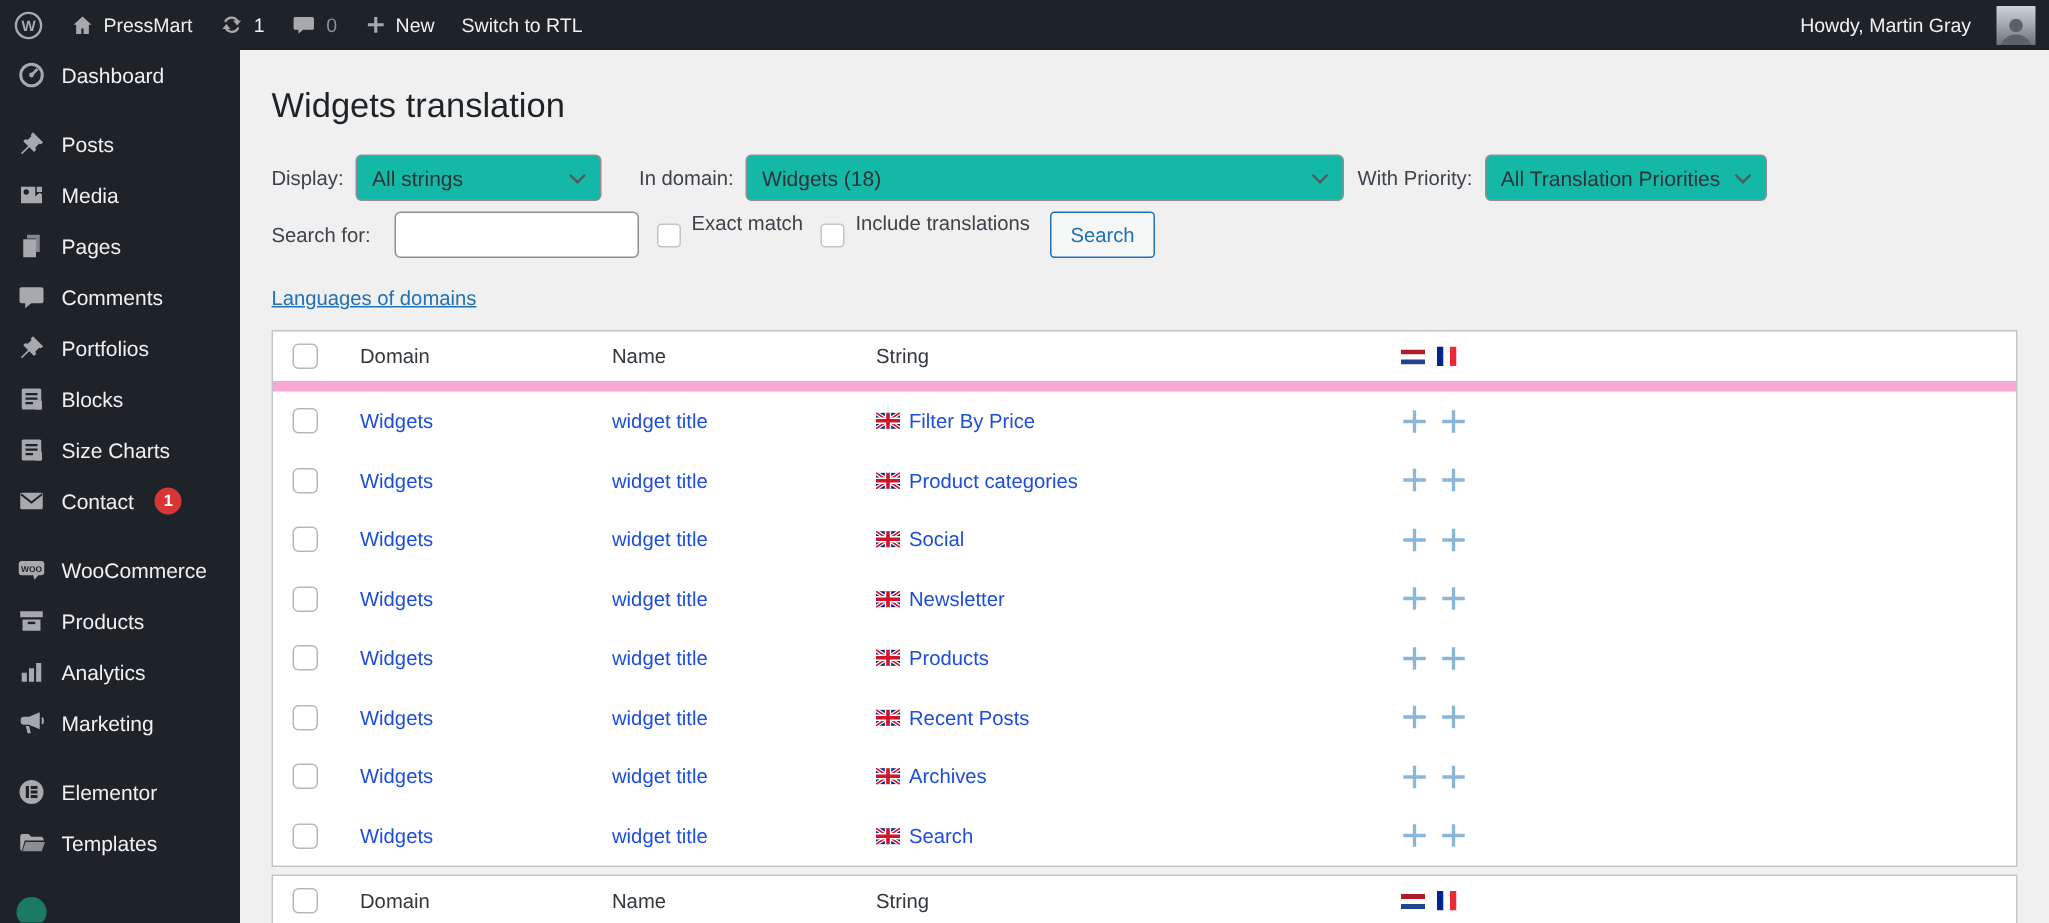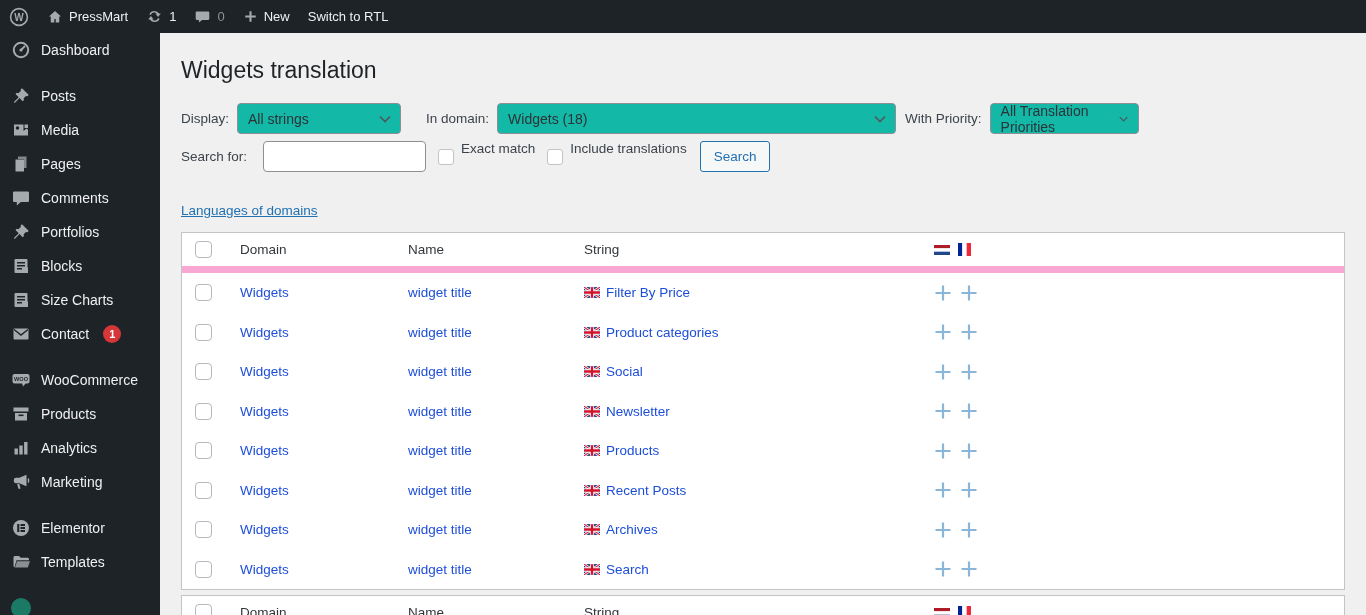--- a/index.html
+++ b/index.html
@@ -40,36 +40,36 @@
   h1.page-title { margin:0; font-size:23px; font-weight:400; color:#1d2327; line-height:30px; padding:8px 0 4px 0; }
   .filters-row { display:flex; align-items:center; margin-top:14px; font-size:13.5px; color:#3c434a; }
   .flabel { margin-right:8px; white-space:nowrap; }
   .select {
     display:flex; align-items:center; justify-content:space-between;
     height:31px; background:#14b8a6; border:1px solid #8c8f94; border-radius:4px;
     padding:0 9px 0 10px; font-size:14px; color:#2c3338; cursor:pointer; gap:8px;
   }
   .sel-display { width:164px; }
   .sel-domain { width:399px; }
-  .sel-priority { width:149px; }
+  .sel-priority { width:188px; }
   .sp1 { width:25px; } .sp2 { width:9px; }
   .search-row { display:flex; align-items:center; margin-top:7px; font-size:13.5px; color:#3c434a; }
   .search-input {
     width:163px; height:31px; border:1px solid #8c8f94; border-radius:4px; background:#fff;
     font-size:14px; padding:0 8px; font-family:"Liberation Sans", sans-serif; color:#2c3338; margin-left:8px;
   }
   .chk { appearance:none; -webkit-appearance:none; width:16px; height:16px; border:1px solid #c3c4c7;
          border-radius:3px; background:#fff; margin:0; cursor:pointer; }
   .chk-lbl { margin:0 0 16px 7px; cursor:pointer; }
   .gap-chk { margin-left:12px; }
   .search-btn {
     margin-left:13px; height:31px; padding:0 13px; background:#f6f7f7; border:1px solid #2271b1;
     border-radius:3px; color:#2271b1; font-size:13.5px; cursor:pointer; font-family:"Liberation Sans", sans-serif;
   }
-  .lang-link-row { margin-top:31px; font-size:13.5px; }
+  .lang-link-row { margin-top:19px; font-size:13.5px; }
   .lang-link { color:#2271b1; text-decoration:underline; cursor:pointer; }
   
   .tbl-box { background:#fff; border:1px solid #c3c4c7; margin-top:14px; }
   .tbl-row {
     display:grid; grid-template-columns:45px 168px 176px 350px 1fr;
     align-items:center; height:39.5px; font-size:13.5px; color:#1d4ed8;
   }
   .tbl-head-row { height:40px; border-bottom:7px solid #f9a8d4; color:#32373c; }
   .tbl-foot-box { margin-top:5px; height:40px; overflow:hidden; }
   .cell { padding-left:13px; display:flex; align-items:center; }
@@ -110,20 +110,31 @@
     <span class="ab-count-dim">0</span>
   </div>
   <div class="ab-item">
     <svg width="15" height="15" viewBox="0 0 20 20">
       <path d="M8.6 3h2.8v5.6H17v2.8h-5.6V17H8.6v-5.6H3V8.6h5.6z" fill="#a7aaad"></path>
     </svg>
     <span>New</span>
   </div>
   <div class="ab-item">
     <span>Switch to RTL</span>
+  </div>
+  <div class="ab-right">
+    <div class="ab-item">
+      <span>Howdy, Martin Gray</span>
+    </div>
+    <div class="avatar">
+      <svg width="26" height="18" viewBox="0 0 26 18">
+        <circle cx="13" cy="5" r="4.5" fill="#5a6169"></circle>
+        <path d="M3 18c1.5-5 6-7 10-7s8.5 2 10 7z" fill="#5a6169"></path>
+      </svg>
+    </div>
   </div>
 </div>
 
 <div class="sidebar">
 
   <div class="sb-item">
     <svg width="20" height="20" viewBox="0 0 20 20">
       <circle cx="10" cy="10" r="7.2" fill="none" stroke="#a7aaad" stroke-width="2"></circle>
       <circle cx="10" cy="10" r="1.6" fill="#a7aaad"></circle>
       <path d="M10 10 14 6" stroke="#a7aaad" stroke-width="1.8"></path>

